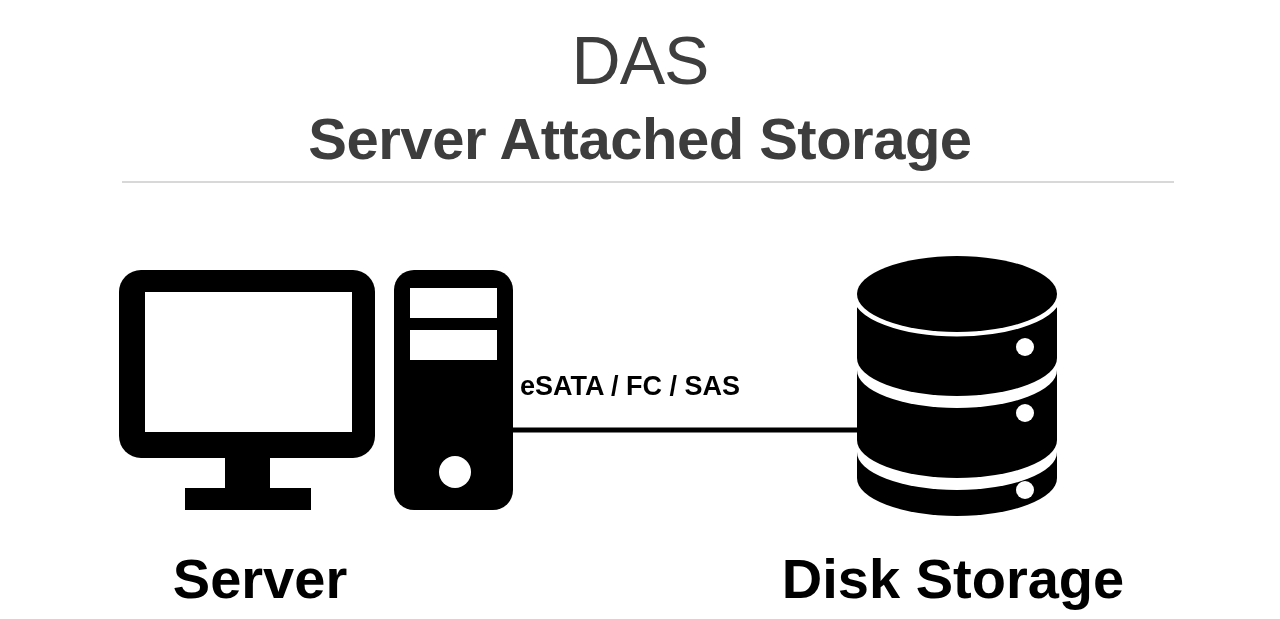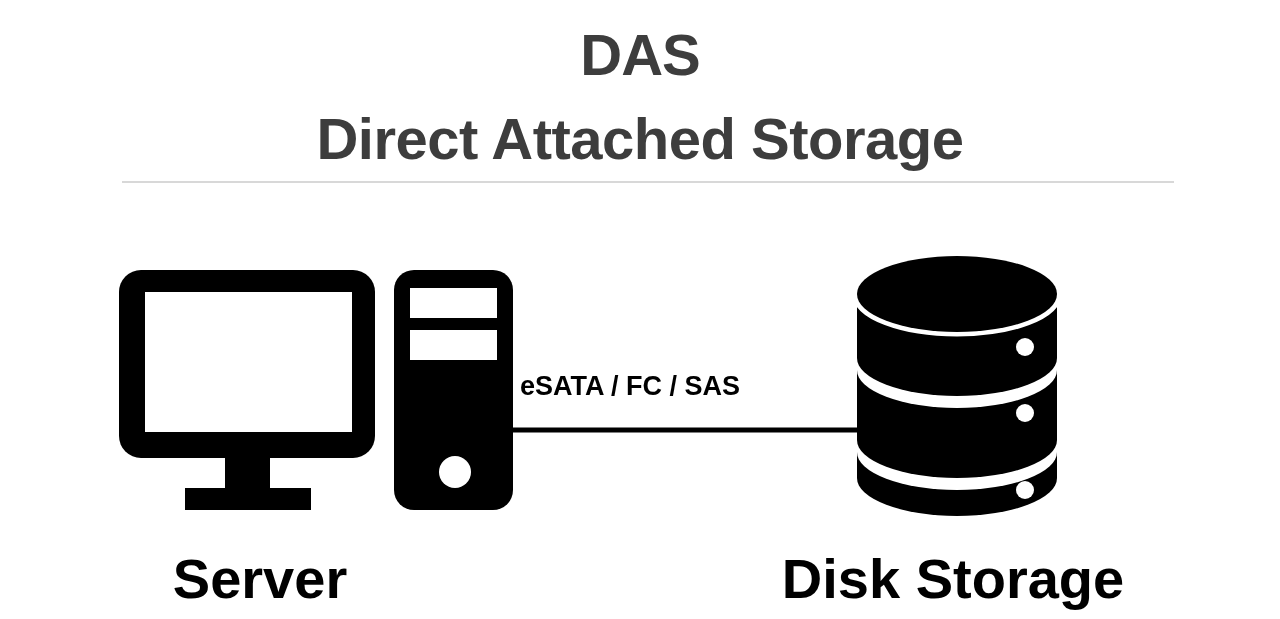--- a/index.html
+++ b/index.html
@@ -18,22 +18,22 @@
     overflow: hidden;
   }
 
   
   .title-main {
     position: absolute;
     left: 0;
     top: 26px;
     width: 1280px;
     text-align: center;
-    font-size: 58px;
-    font-weight: bold;
+    font-size: 68px;
+    font-weight: normal;
     line-height: 1;
     letter-spacing: -1px;
     color: #3d3d3d;
     white-space: nowrap;
   }
   .title-sub {
     position: absolute;
     left: 0;
     top: 110px;
     width: 1280px;
@@ -101,21 +101,21 @@
     width: 400px;
   }
 </style>
 </head>
 <body>
 
 <div id="canvas">
 
   <div class="title-main">DAS</div>
 
-  <div class="title-sub">Direct Attached Storage</div>
+  <div class="title-sub">Server Attached Storage</div>
 
   <div class="divider"></div>
 
   <div class="stage">
     <svg width="1280" height="619" viewBox="0 0 1280 619" xmlns="http://www.w3.org/2000/svg">
 
       <line x1="513" y1="430" x2="860" y2="430" stroke="#000000" stroke-width="5"></line>
 
       <g>
 

